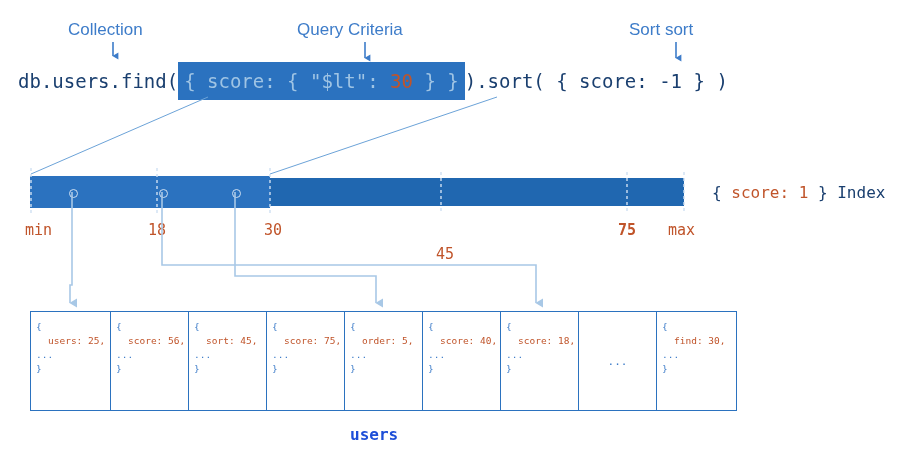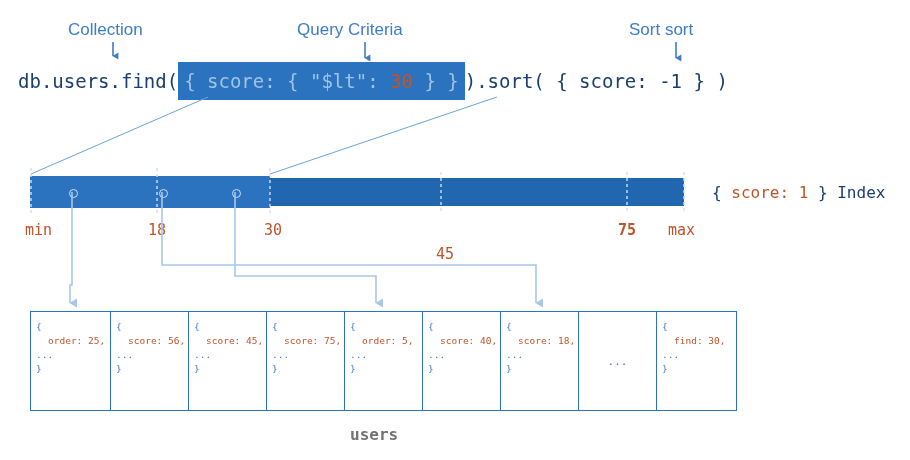--- a/index.html
+++ b/index.html
@@ -58,21 +58,21 @@
     color:#3d7cc9;line-height:14px;
   }
   .doc-score{color:#c0542a;padding-left:12px;display:block;white-space:nowrap;}
   .doc-ellipsis-only{
     position:absolute;left:0;top:0;width:100%;height:100%;
     display:flex;align-items:center;justify-content:center;
     font-family:"DejaVu Sans Mono",monospace;font-size:11px;color:#3d7cc9;
   }
   .docs-caption{
     position:absolute;font-family:"DejaVu Sans Mono",monospace;
-    font-size:16px;color:#737373;font-weight:bold;white-space:nowrap;
+    font-size:16px;color:#1d4ed8;font-weight:bold;white-space:nowrap;
   }
   svg.overlay{position:absolute;left:0;top:0;width:910px;height:460px;
     pointer-events:none;overflow:visible;}
 </style>
 </head>
 <body>
 
 <div class="stage">
 
   <div class="callout-label" style="left:68px;top:20px;">Collection</div>
@@ -98,37 +98,37 @@
   <div class="tick-label" style="left:436px;top:221px;margin-top:24px;">45</div>
   <div class="tick-label" style="left:618px;top:221px;font-weight:bold;">75</div>
   <div class="tick-label" style="left:668px;top:221px;">max</div>
 
   <div class="index-caption" style="left:712px;top:183px;"><span>{ </span><span class="o">score: 1</span><span> } Index</span></div>
 
   <div class="docs">
     <div class="doc" style="width:80px;">
       <div class="doc-txt">
         <span>{</span>
-        <span class="doc-score">order: 25,</span>
+        <span class="doc-score">users: 25,</span>
         <span>...</span>
         <span style="display:block;">}</span>
       </div>
     </div>
     <div class="doc" style="width:78px;">
       <div class="doc-txt">
         <span>{</span>
         <span class="doc-score">score: 56,</span>
         <span>...</span>
         <span style="display:block;">}</span>
       </div>
     </div>
     <div class="doc" style="width:78px;">
       <div class="doc-txt">
         <span>{</span>
-        <span class="doc-score">score: 45,</span>
+        <span class="doc-score">sort: 45,</span>
         <span>...</span>
         <span style="display:block;">}</span>
       </div>
     </div>
     <div class="doc" style="width:78px;">
       <div class="doc-txt">
         <span>{</span>
         <span class="doc-score">score: 75,</span>
         <span>...</span>
         <span style="display:block;">}</span>

